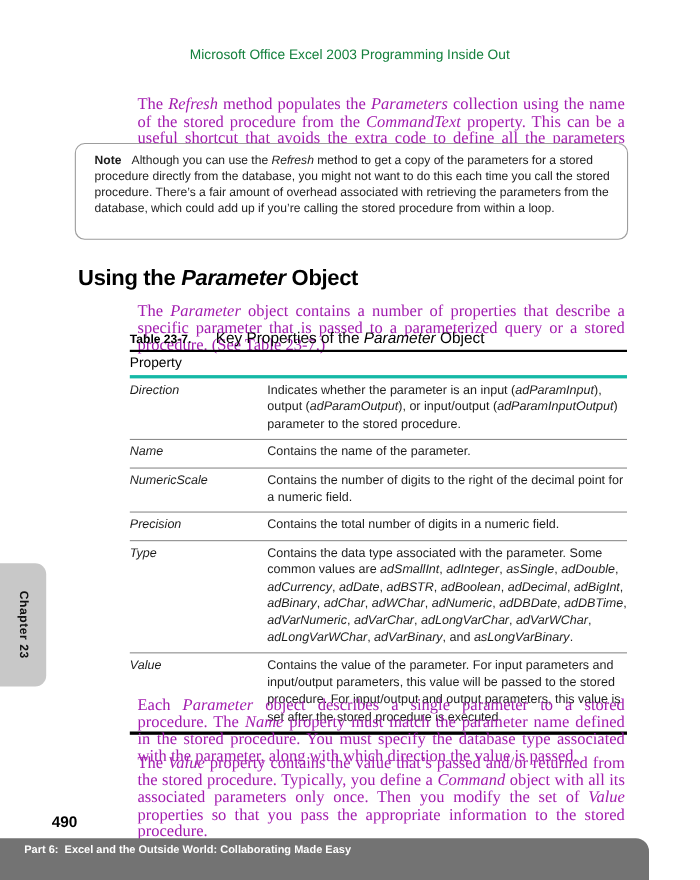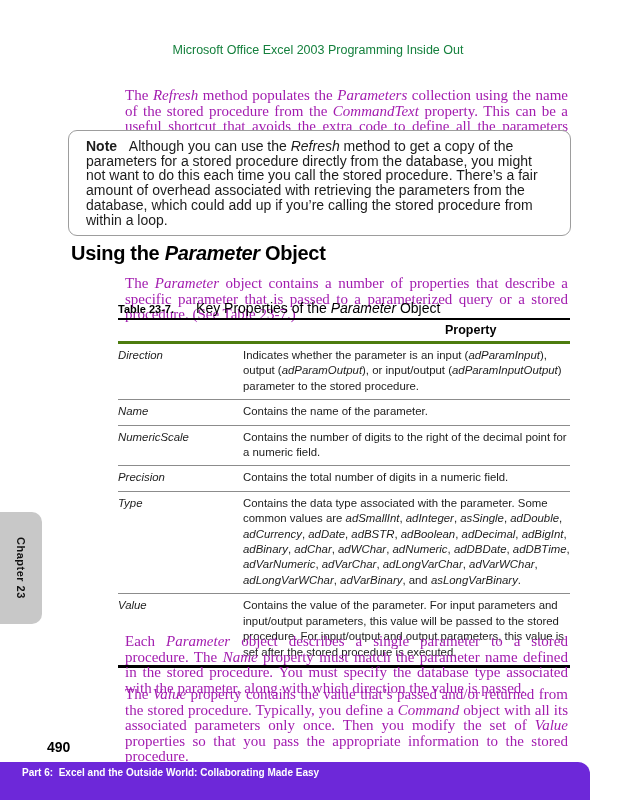--- a/index.html
+++ b/index.html
@@ -27,21 +27,21 @@
   .par-after1 { top:619px; }
   .par-after2 { top:671px;margin-top:16px; }
 
   .note-box {
     position:absolute; left:68px; top:130px; width:503px; min-height:88px;
     box-sizing:border-box;
     border:1px solid #9d9d9d; border-radius:9px;
     background:#fff;
     padding:8px 15px 8px 17px;
     font-family:"Liberation Sans", sans-serif;
-    font-size:14px; line-height:14.7px; color:#1c1c1c;
+    font-size:11px; line-height:14.7px; color:#1c1c1c;
     text-align:left;
   }
 
   .section-heading {
     position:absolute; left:71px; top:229px;
     font-family:"Liberation Sans", sans-serif;
     font-size:20px; font-weight:bold; letter-spacing:-0.3px; color:#000;
     white-space:nowrap;
   }
 
@@ -51,23 +51,23 @@
   }
   .caption-prefix { font-size:11px; font-weight:bold; }
   .caption-title  { font-size:14px; font-weight:normal; margin-left:22px; }
 
   .props-table {
     position:absolute; left:118px; top:318px; width:452px;
     font-family:"Liberation Sans", sans-serif;
     border-top:2px solid #000;
   }
   .thead {
-    display:flex; border-bottom:3px solid #4d7c0f;
+    display:flex; border-bottom:3px solid #14b8a6;
     padding:3px 0 4px 0;
-    font-weight:bold; font-size:12.5px;justify-content:flex-end;
+    font-weight:normal; font-size:12.5px;
   }
   .trow {
     display:flex; padding:4px 0 5px 0;
     border-bottom:1px solid #8c8c8c;
     font-size:11.4px; line-height:15.4px; color:#1c1c1c;
   }
   .trow:last-child { border-bottom:3px solid #000; }
   .col-prop { width:125px; flex:0 0 125px; padding-right:6px; box-sizing:border-box; }
   .col-desc { flex:1; }
   .td-prop  { font-style:italic; }
@@ -86,21 +86,21 @@
   }
 
   .page-number {
     position:absolute; left:47px; top:739px;
     font-family:"Liberation Sans", sans-serif;
     font-size:14px; font-weight:bold; color:#000;
   }
 
   .footer-bar {
     position:absolute; left:0; top:762px; width:590px; height:38px;
-    background:#6d28d9;
+    background:#737373;
     border-radius:0 12px 0 0;
   }
   .footer-bar .label {
     display:block; padding:5px 0 0 22px;
     font-family:"Liberation Sans", sans-serif;
     font-size:10px; font-weight:bold; color:#ffffff;
     white-space:nowrap;
   }
 </style>
 </head>

